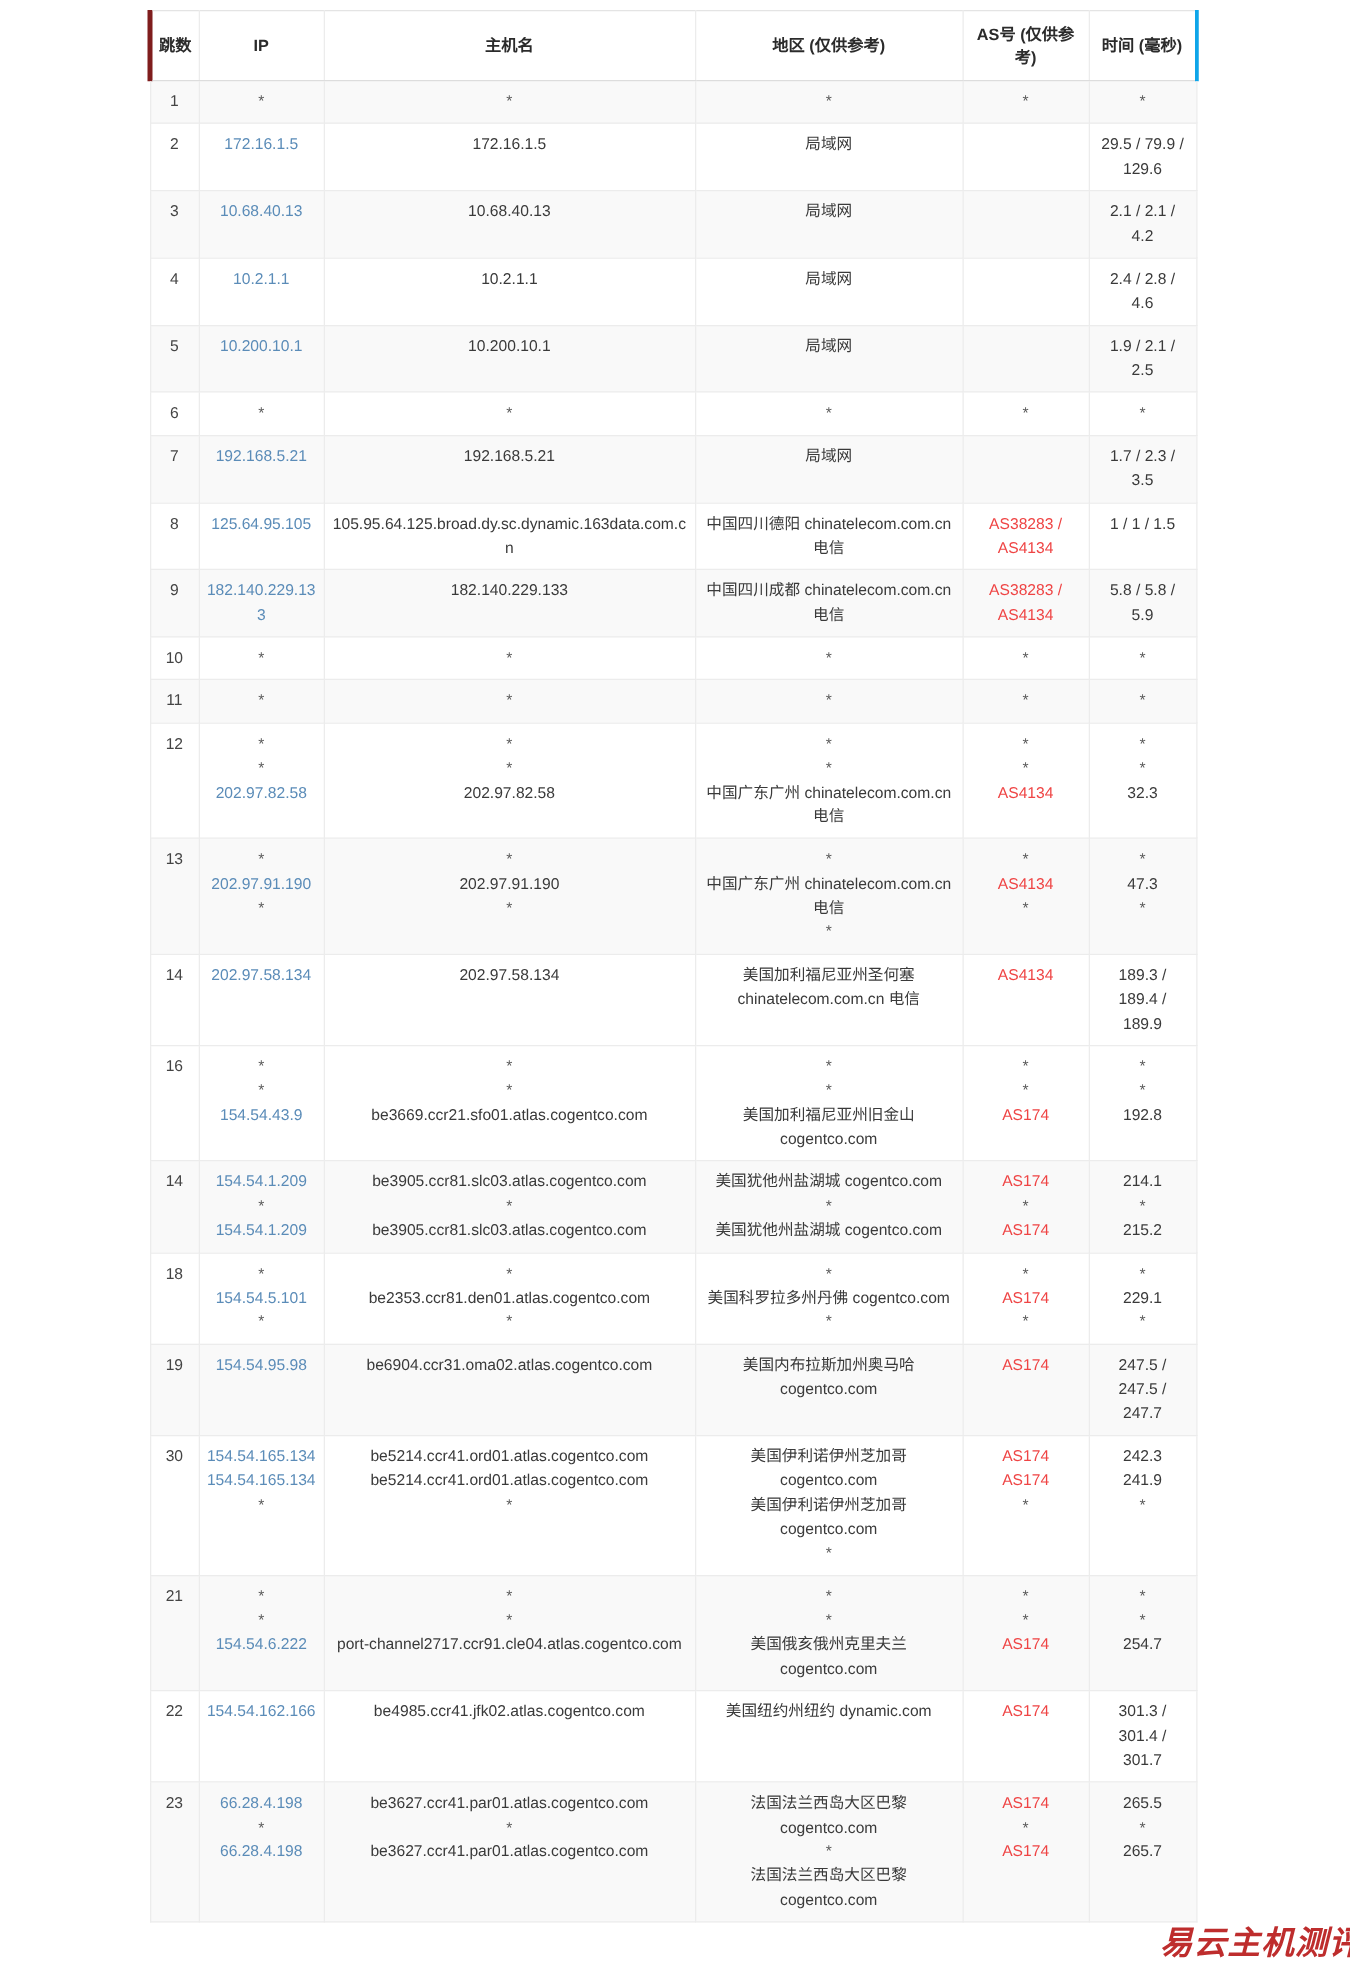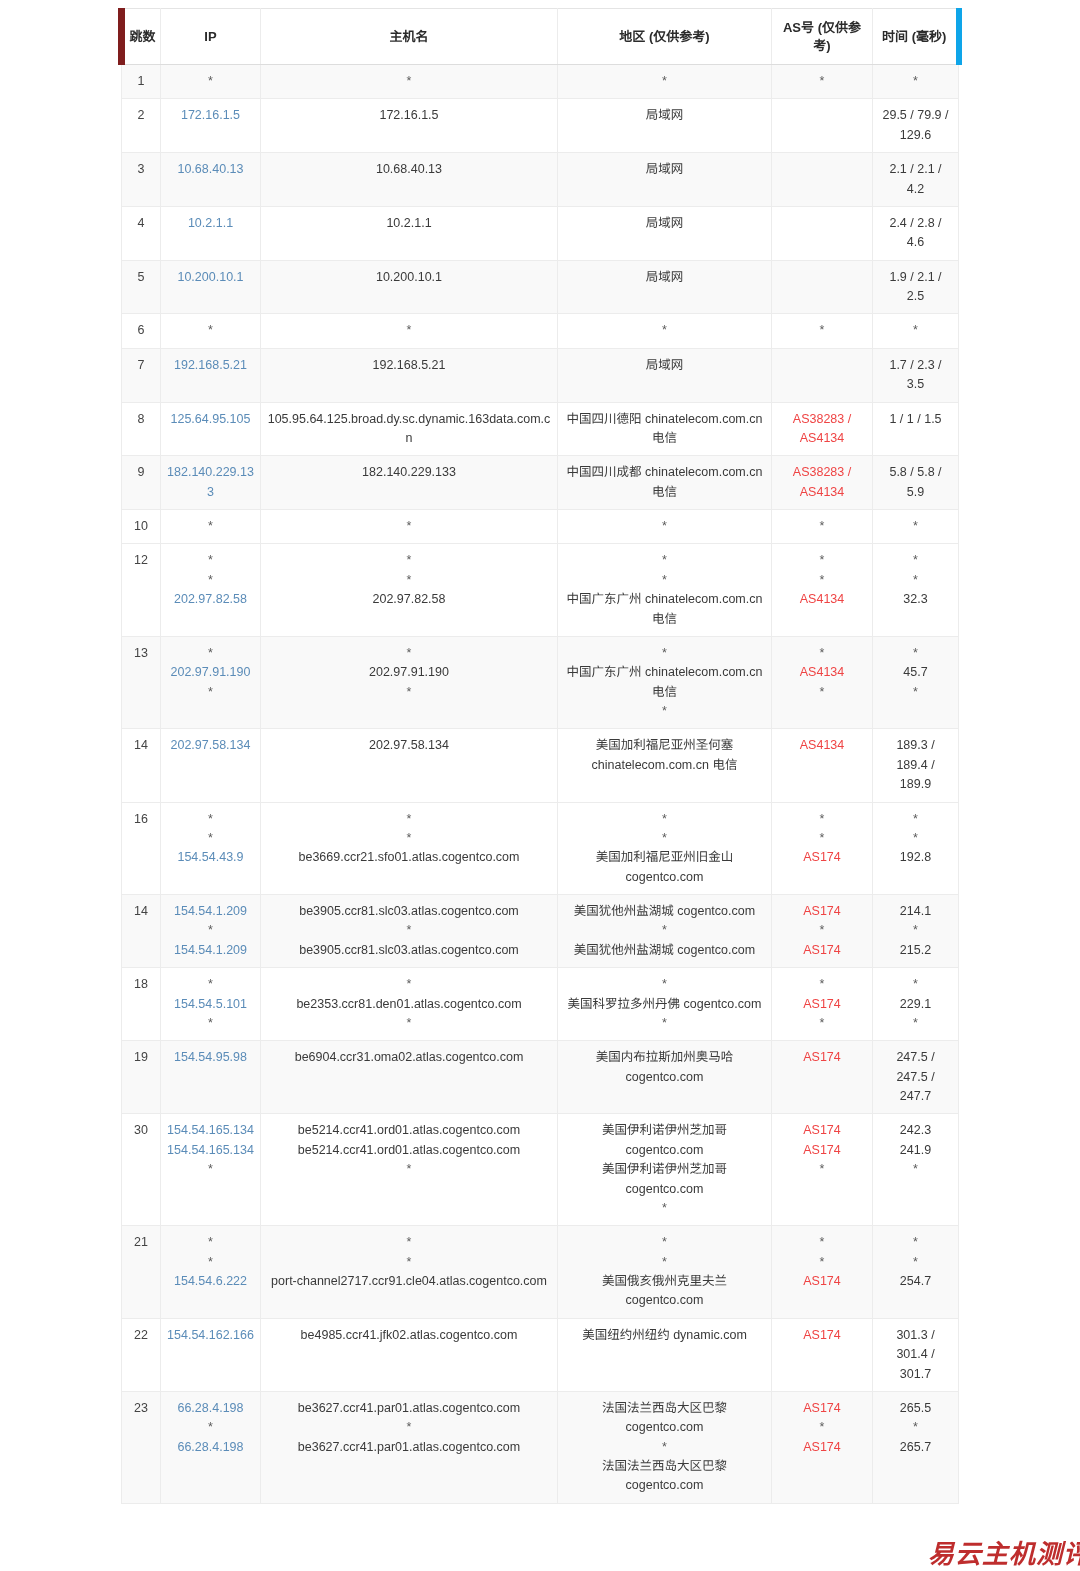--- a/index.html
+++ b/index.html
@@ -44,22 +44,22 @@
     border-right: 1px solid #ececec;
     padding: 10px 4px;
     font-size: 13px;
     font-weight: bold;
     color: #2b2b2b;
     text-align: center;
     vertical-align: middle;
     line-height: 1.35;
     background: #ffffff;
   }
-  table.trace thead th:first-child { border-left: 7px solid #7f1d1d; }
-  table.trace thead th:last-child  { border-right: 6px solid #0ea5e9; }
+  table.trace thead th:first-child { border-left: 4px solid #7f1d1d; }
+  table.trace thead th:last-child  { border-right: 3px solid #0ea5e9; }
 
   table.trace tbody td {
     border-bottom: 1px solid #ececec;
     border-right: 1px solid #ececec;
     padding: 7px 4px;
     text-align: center;
     vertical-align: top;
     line-height: 1.55;
     word-break: break-word;
     color: #3a3a3a;
@@ -324,20 +324,40 @@
           <td class="col-region">
             <span class="ln star">*</span>
           </td>
           <td class="col-asn">
             <span class="ln star">*</span>
           </td>
           <td class="col-time">
             <span class="ln star">*</span>
           </td>
         </tr>
+        <tr class="alt">
+          <td class="col-hop">
+            <span class="ln">11</span>
+          </td>
+          <td class="col-ip">
+            <span class="ln star">*</span>
+          </td>
+          <td class="col-host">
+            <span class="ln star">*</span>
+          </td>
+          <td class="col-region">
+            <span class="ln star">*</span>
+          </td>
+          <td class="col-asn">
+            <span class="ln star">*</span>
+          </td>
+          <td class="col-time">
+            <span class="ln star">*</span>
+          </td>
+        </tr>
         <tr class="plain">
           <td class="col-hop">
             <span class="ln">12</span>
           </td>
           <td class="col-ip">
             <span class="ln star">*</span>
             <span class="ln star">*</span>
             <span class="ln ipcell">202.97.82.58</span>
           </td>
           <td class="col-host">
@@ -382,21 +402,21 @@
             <span class="ln">电信</span>
             <span class="ln star">*</span>
           </td>
           <td class="col-asn">
             <span class="ln star">*</span>
             <span class="ln ascell">AS4134</span>
             <span class="ln star">*</span>
           </td>
           <td class="col-time">
             <span class="ln star">*</span>
-            <span class="ln">45.7</span>
+            <span class="ln">47.3</span>
             <span class="ln star">*</span>
           </td>
         </tr>
         <tr class="plain">
           <td class="col-hop">
             <span class="ln">14</span>
           </td>
           <td class="col-ip">
             <span class="ln ipcell">202.97.58.134</span>
           </td>

